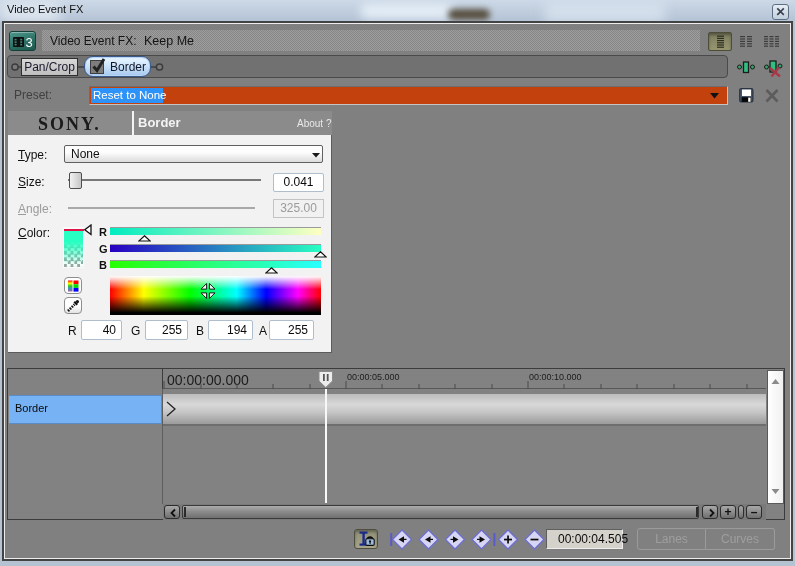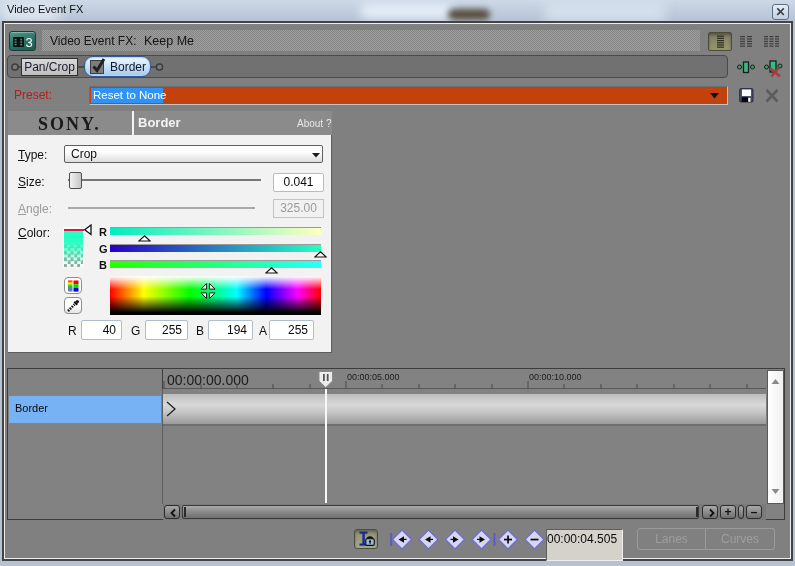--- a/index.html
+++ b/index.html
@@ -105,21 +105,21 @@
   <circle cx="15.5" cy="6" r="2" fill="#35a06a" stroke="#1c1c1c" stroke-width="1"></circle>
   <rect x="6.5" y="1" width="5" height="10.5" fill="#2fbf7f" stroke="#1c1c1c" stroke-width="1.3"></rect>
 </svg>
 <svg class="a" style="left:764px;top:60px" width="20" height="17">
   <circle cx="2.5" cy="7" r="2" fill="#35a06a" stroke="#1c1c1c" stroke-width="1"></circle>
   <circle cx="16" cy="6" r="2" fill="#35a06a" stroke="#1c1c1c" stroke-width="1"></circle>
   <rect x="6" y="1" width="6" height="11" fill="#2fbf7f" stroke="#1c1c1c" stroke-width="1.3"></rect>
   <path d="M6 8 L16 16.5 M15 7.5 L7.5 16.5" stroke="#a83848" stroke-width="2.4"></path>
 </svg>
 
-<div class="a" style="left:14px;top:88px;font-size:12px;color:#b91c1c">Preset:</div>
+<div class="a" style="left:14px;top:88px;font-size:12px;color:#404040">Preset:</div>
 <div class="a" style="left:89px;top:86px;width:639px;height:19px;background:#c2410c;border:1px solid #6e6e6e;border-right-color:#c4c4c4;border-bottom-color:#c4c4c4">
   <div class="a" style="left:1px;top:1px;width:72px;height:15px;background:#2e93f8"></div>
   <div class="a" style="left:3px;top:2px;font-size:11.5px;color:#ffffff">Reset to None</div>
   <svg class="a" style="left:620px;top:6px" width="10" height="6">
       <path d="M0 0 L9 0 L4.5 5.5 Z" fill="#111"></path>
     </svg>
 </div>
 <svg class="a" style="left:739px;top:88px" width="15" height="15">
   <rect x="0.7" y="0.7" width="13.2" height="13.2" rx="1.5" fill="#47566b" stroke="#2c3441" stroke-width="1.2"></rect>
   <rect x="3" y="1.5" width="9" height="6.5" fill="#ffffff"></rect>
@@ -136,21 +136,21 @@
   <div class="a" style="left:124px;top:0;width:2px;height:24px;background:#f4f4f4"></div>
   <div class="a" style="left:126px;top:0;width:198px;height:24px;background:#8b8b8b"></div>
   <div class="a" style="left:30px;top:3px;font-family:'Liberation Serif',serif;font-weight:bold;font-size:18px;letter-spacing:2px;color:#1b1b1b">SONY.</div>
   <div class="a" style="left:130px;top:4px;font-size:13px;font-weight:bold;color:#f4f4f4">Border</div>
   <div class="a" style="left:289px;top:7px;font-size:10px;color:#e8e8e8">About</div>
   <div class="a" style="left:318px;top:7px;font-size:10px;color:#e8e8e8">?</div>
 </div>
 
 <div class="a" style="left:18px;top:148px;font-size:12px;color:#101010"><span style="text-decoration:underline">T</span>ype:</div>
 <div class="a" style="left:64px;top:145px;width:259px;height:18px;background:linear-gradient(#fdfdfd 40%,#dcdcdc);border:1px solid #606060;border-radius:2px">
-  <div class="a" style="left:6px;top:1px;font-size:12px;color:#101010">Crop</div>
+  <div class="a" style="left:6px;top:1px;font-size:12px;color:#101010">None</div>
   <svg class="a" style="left:247px;top:6.5px" width="9" height="5">
       <path d="M0 0 L8 0 L4 4.5 Z" fill="#1a1a1a"></path>
     </svg>
 </div>
 
 <div class="a" style="left:18px;top:175px;font-size:12px;color:#101010"><span style="text-decoration:underline">S</span>ize:</div>
 <div class="a" style="left:68px;top:179px;width:193px;height:2px;background:#787878"></div>
 <div class="a" style="left:69px;top:172px;width:13px;height:17px;background:linear-gradient(90deg,#f2f2f2,#c6c6c6);border:1px solid #4e4e4e;border-radius:2px"></div>
 <div class="a" style="left:273px;top:173px;width:51px;height:19px;background:#ffffff;border:1px solid #aebecd;border-radius:2px;font-size:12px;color:#0a0a0a;text-align:center;line-height:17px">0.041</div>
 
@@ -335,15 +335,15 @@
       <rect x="40.5" y="10.8" width="3.5" height="1.2"></rect>
     <path d="M64 8.2 L69.5 11.5 L64 14.8 Z"></path>
       <rect x="61.5" y="10.8" width="3.5" height="1.2"></rect>
     <path d="M90.5 8.2 L96 11.5 L90.5 14.8 Z"></path>
       <rect x="88" y="10.8" width="3.5" height="1.2"></rect>
     <rect x="115" y="10.7" width="8" height="1.7"></rect>
       <rect x="118.2" y="7.5" width="1.7" height="8"></rect>
     <rect x="141.5" y="10.7" width="8" height="1.7"></rect>
   </g>
 </svg>
-<div class="a" style="left:546px;top:529px;width:77px;height:32px;background:#d5d2cb;border:1px solid #5e5e5e;border-right-color:#eee;border-bottom-color:#eee;font-size:12px;color:#0a0a0a;line-height:18px;padding-left:0">00:00:04.505</div>
+<div class="a" style="left:546px;top:529px;width:77px;height:20px;background:#d5d2cb;border:1px solid #5e5e5e;border-right-color:#eee;border-bottom-color:#eee;font-size:12px;color:#0a0a0a;line-height:18px;padding-left:11px">00:00:04.505</div>
 <div class="a" style="left:637px;top:528px;width:69px;height:22px;border:1px solid #9b9b9b;border-radius:3px 0 0 3px;font-size:12px;color:#9e9e9e;text-align:center;line-height:20px">Lanes</div>
 <div class="a" style="left:706px;top:528px;width:69px;height:22px;border:1px solid #9b9b9b;border-left:none;border-radius:0 3px 3px 0;font-size:12px;color:#9e9e9e;text-align:center;line-height:20px">Curves</div>
 
 </body></html>

